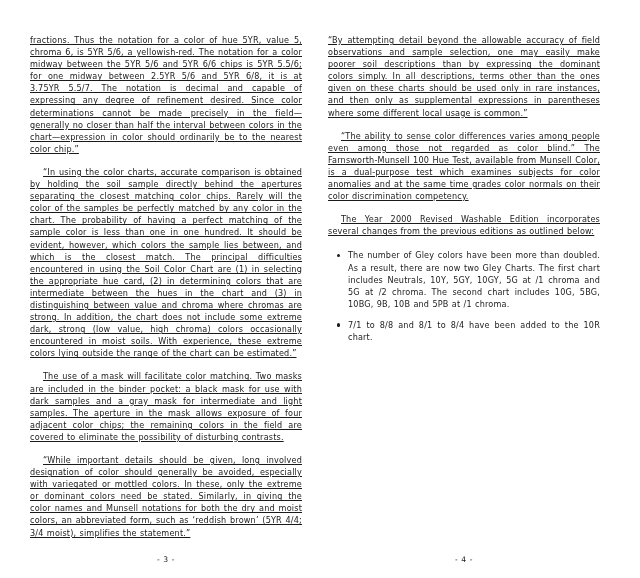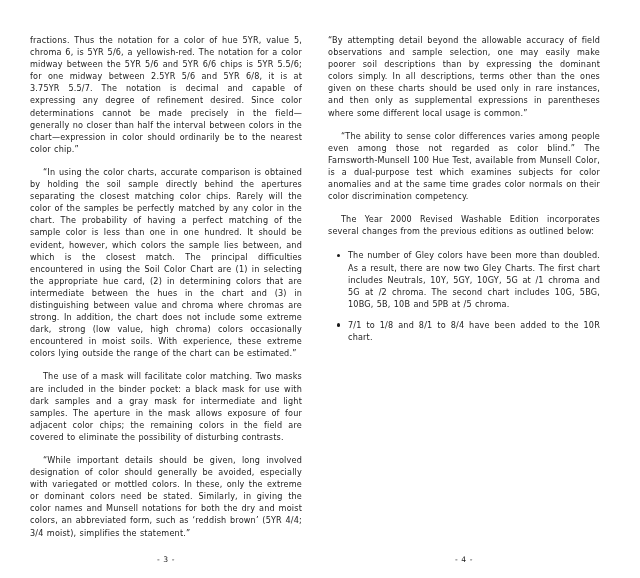--- a/index.html
+++ b/index.html
@@ -32,20 +32,21 @@
   }
   p {
     margin: 0 0 11px 0;
     font-size: 8.1px;
     line-height: 12.1px;
     text-align: justify;
     text-justify: inter-word;
     letter-spacing: 0.18px;
     word-spacing: 0.5px;
     hyphens: none;
+    text-decoration: underline;
   }
   p.indent {
     text-indent: 13px;
   }
   ul.bullets {
     margin: 1px 0 11px 0;
     padding: 0 0 0 20px;
     list-style: none;
   }
   ul.bullets li {
@@ -92,20 +93,20 @@
     <p class="indent">“In using the color charts, accurate comparison is obtained by holding the soil sample directly behind the apertures separating the closest matching color chips. Rarely will the color of the samples be perfectly matched by any color in the chart. The probability of having a perfect matching of the sample color is less than one in one hundred. It should be evident, however, which colors the sample lies between, and which is the closest match. The principal difficulties encountered in using the Soil Color Chart are (1) in selecting the appropriate hue card, (2) in determining colors that are intermediate between the hues in the chart and (3) in distinguishing between value and chroma where chromas are strong. In addition, the chart does not include some extreme dark, strong (low value, high chroma) colors occasionally encountered in moist soils. With experience, these extreme colors lying outside the range of the chart can be estimated.”</p>
     <p class="indent">The use of a mask will facilitate color matching. Two masks are included in the binder pocket: a black mask for use with dark samples and a gray mask for intermediate and light samples. The aperture in the mask allows exposure of four adjacent color chips; the remaining colors in the field are covered to eliminate the possibility of disturbing contrasts.</p>
     <p class="indent">“While important details should be given, long involved designation of color should generally be avoided, especially with variegated or mottled colors. In these, only the extreme or dominant colors need be stated. Similarly, in giving the color names and Munsell notations for both the dry and moist colors, an abbreviated form, such as ‘reddish brown’ (5YR 4/4; 3/4 moist), simplifies the statement.”</p>
   </div>
 
   <div class="column">
     <p>“By attempting detail beyond the allowable accuracy of field observations and sample selection, one may easily make poorer soil descriptions than by expressing the dominant colors simply. In all descriptions, terms other than the ones given on these charts should be used only in rare instances, and then only as supplemental expressions in parentheses where some different local usage is common.”</p>
     <p class="indent">“The ability to sense color differences varies among people even among those not regarded as color blind.” The Farnsworth-Munsell 100 Hue Test, available from Munsell Color, is a dual-purpose test which examines subjects for color anomalies and at the same time grades color normals on their color discrimination competency.</p>
     <p class="indent">The Year 2000 Revised Washable Edition incorporates several changes from the previous editions as outlined below:</p>
     <ul class="bullets">
-      <li>The number of Gley colors have been more than doubled. As a result, there are now two Gley Charts. The first chart includes Neutrals, 10Y, 5GY, 10GY, 5G at /1 chroma and 5G at /2 chroma. The second chart includes 10G, 5BG, 10BG, 5B, 10B and 5PB at /5 chroma.</li>
-      <li>7/1 to 1/8 and 8/1 to 8/4 have been added to the 10R chart.</li>
+      <li>The number of Gley colors have been more than doubled. As a result, there are now two Gley Charts. The first chart includes Neutrals, 10Y, 5GY, 10GY, 5G at /1 chroma and 5G at /2 chroma. The second chart includes 10G, 5BG, 10BG, 9B, 10B and 5PB at /1 chroma.</li>
+      <li>7/1 to 8/8 and 8/1 to 8/4 have been added to the 10R chart.</li>
     </ul>
   </div>
 
   <div class="folio folio-left">- 3 -</div>
   <div class="folio folio-right">- 4 -</div>
 </div>
 
 </body></html>

